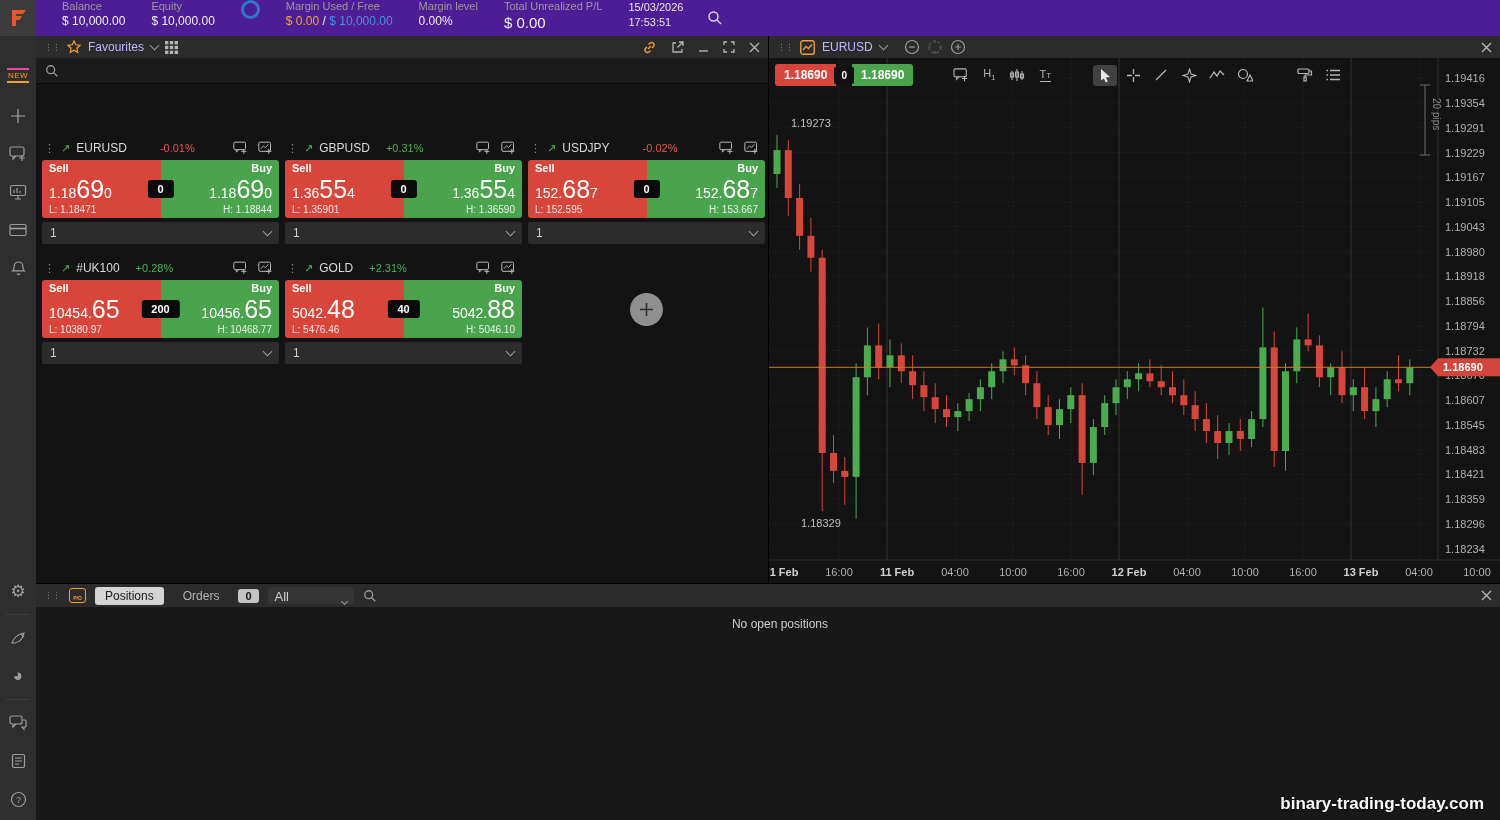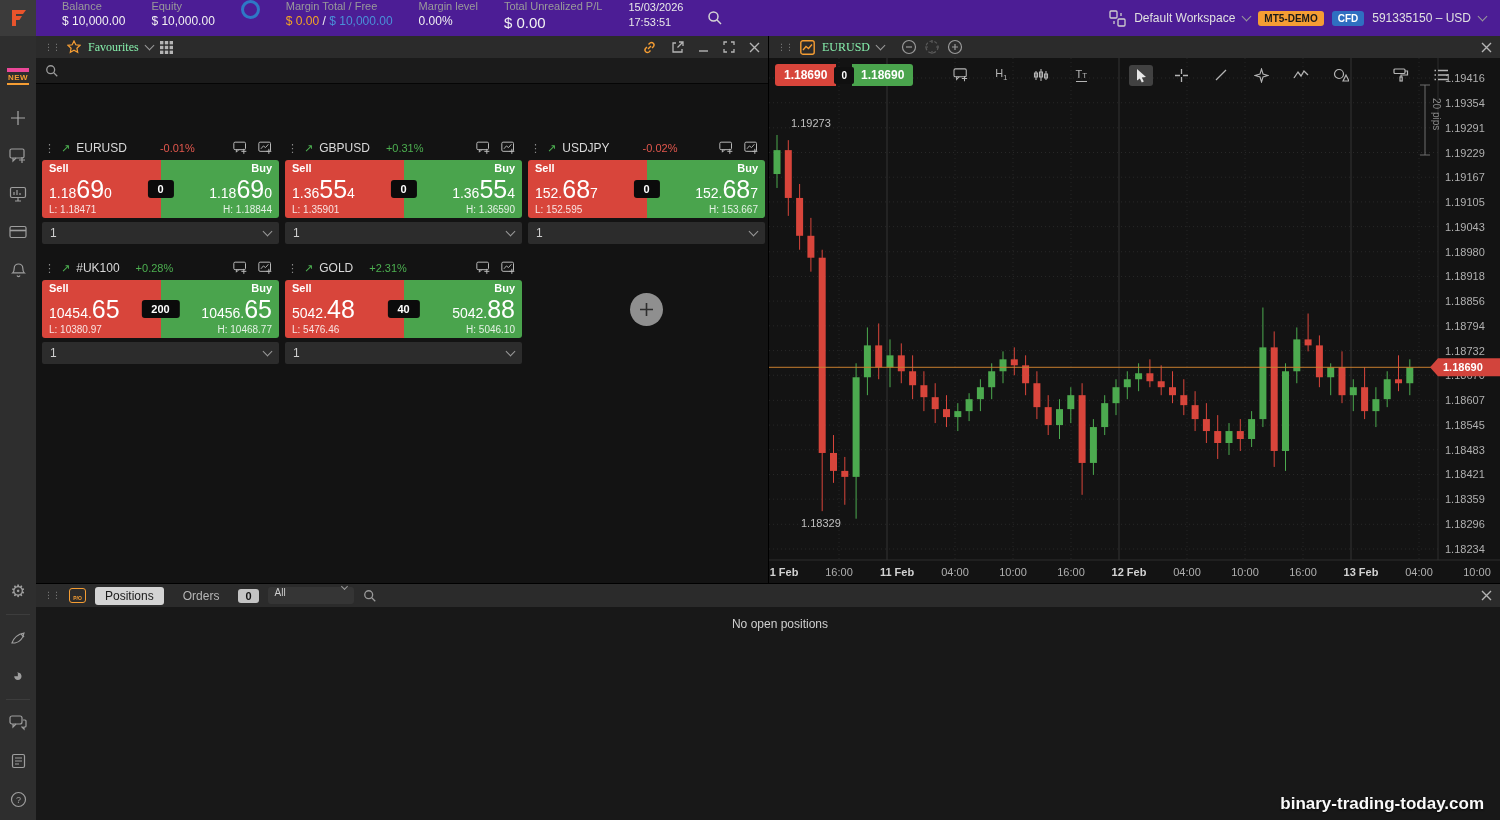--- a/index.html
+++ b/index.html
@@ -27,33 +27,33 @@
   .badge.cfd { background:#2f6fc1; color:#fff; }
   .acct { font-size:12px; color:#e0e0e0; }
   .chev { width:7px; height:7px; border-right:1.5px solid #9a9a9a; border-bottom:1.5px solid #9a9a9a;
           transform:rotate(45deg); margin-top:-3px; }
 
   
   #sidebar { position:absolute; left:0; top:36px; width:36px; height:784px; background:#2e2e2e;
              display:flex; flex-direction:column; align-items:center; }
   .side-icn { width:36px; height:38px; display:flex; align-items:center; justify-content:center; color:#9e9e9e; }
   .side-icn.uni { font-size:17px; }
-  #new-badge { margin:32px 0 14px 0; color:#f59d33; font-size:8px; font-weight:bold;
-               border-top:4px solid #ec4899; border-bottom:2px solid #f59d33; padding:1px 1px; letter-spacing:.5px; }
+  #new-badge { margin:32px 0 14px 0; color:#f59d33; font-size:8px; font-weight:normal;
+               border-top:2px solid #ec4899; border-bottom:2px solid #f59d33; padding:1px 1px; letter-spacing:.5px; }
   .side-sep { width:24px; height:1px; background:#3d3d3d; margin:4px 0; }
   #side-bottom { margin-top:auto; display:flex; flex-direction:column; align-items:center; padding-bottom:2px; }
 
   
   .panel { position:absolute; background:#131313; }
   #fav-panel   { left:36px;  top:36px;  width:732px;  height:547px; }
   #chart-panel { left:769px; top:36px;  width:731px;  height:547px; }
   #pos-panel   { left:36px;  top:584px; width:1464px; height:236px; }
   .p-head { height:22px; background:#2b2b2b; display:flex; align-items:center; padding:0 8px; gap:7px; }
   .drag-dots { color:#777; font-size:9px; letter-spacing:-1px; line-height:1; }
-  .p-title { font-size:12px; color:#86efac;font-family:Liberation Serif, serif; }
+  .p-title { font-size:12px; color:#c4b5fd; }
   .p-head .right { margin-left:auto; display:flex; align-items:center; gap:14px; }
   .hicn { display:flex; align-items:center; }
 
   
   .search-row { height:26px; background:#1b1b1b; border-bottom:1px solid #050505; display:flex; align-items:center; padding:0 9px; }
 
   
   #cards { position:relative; }
   .card { position:absolute; width:237px; height:108px; }
   .card-head { height:24px; display:flex; align-items:center; gap:6px; padding:0 2px; }
@@ -81,36 +81,36 @@
   .add-card-btn { position:absolute; width:33px; height:33px; border-radius:50%; background:#8f8f8f;
                   display:flex; align-items:center; justify-content:center; }
 
   
   #chart-body { position:absolute; left:0; top:22px; width:731px; height:644px; }
   #ct-toolbar { position:absolute; left:6px; top:6px; display:flex; align-items:center; z-index:3; }
   .quote-group { display:flex; align-items:center; }
   .q-bid { background:#d8453b; color:#fff; font-size:12px; font-weight:bold; padding:4px 9px; border-radius:3px 0 0 3px; }
   .q-ask { background:#4aa44d; color:#fff; font-size:12px; font-weight:bold; padding:4px 9px; border-radius:0 3px 3px 0; }
   .q-spread { background:#101010; color:#fff; font-size:10px; font-weight:bold; padding:3px 7px; border-radius:2px; margin:0 -2px; z-index:2; }
-  .tool-group { display:flex; align-items:center; gap:16px; margin-left:36px; }
+  .tool-group { display:flex; align-items:center; gap:4px; margin-left:36px; }
   .t-btn { width:24px; height:21px; display:flex; align-items:center; justify-content:center; border-radius:3px; color:#b5b5b5; }
   .t-btn.active { background:#414141; color:#e8e8e8; }
   .tf { font-size:11px; color:#b5b5b5; } .tf sub { font-size:8px; }
   .tt { font-size:11px; color:#b5b5b5; border-bottom:1px solid #b5b5b5; line-height:1.1; }
   .tt .tt2 { font-size:8px; }
 
   
   #pos-head { height:23px; background:#2b2b2b; display:flex; align-items:center; gap:9px; padding:0 8px; }
   .po-icn { width:17px; height:15px; border:1.4px solid #f59d33; border-radius:3px; color:#f59d33;
             font-size:5px; font-weight:bold; display:flex; align-items:flex-end; justify-content:center; line-height:1.4; }
   .tab { font-size:12px; padding:2px 10px; border-radius:3px; color:#b5b5b5; }
   .tab.active { background:#d4d4d4; color:#1a1a1a; }
   .count-badge { background:#c4c4c4; color:#111; font-size:11px; font-weight:bold; padding:1px 7px; border-radius:3px; }
-  .filter-dd { background:#353535; border-radius:3px; width:86px; height:17px; display:flex; align-items:flex-start;
-               padding:0 7px; font-size:10px; color:#cfcfcf; }
+  .filter-dd { background:#353535; border-radius:3px; width:86px; height:17px; display:flex; align-items:flex-end;
+               padding:0 7px; font-size:13px; color:#cfcfcf; }
   .filter-dd .chev { margin-left:auto; width:5px; height:5px; }
   #pos-body { height:213px; background:#181818; text-align:center; }
   #pos-empty { padding-top:10px; font-size:12px; color:#cfcfcf;margin-left:24px; }
 
   #watermark { position:absolute; right:16px; bottom:6px; font-size:17px; font-weight:bold; color:#fafafa;
                text-shadow:0 1px 2px rgba(0,0,0,.8); z-index:9; }
 </style>
 </head>
 <body>
 
@@ -123,53 +123,40 @@
   <div class="stat">
     <div class="s-label">Balance</div>
     <div class="s-value">$ 10,000.00</div>
   </div>
   <div class="stat">
     <div class="s-label">Equity</div>
     <div class="s-value">$ 10,000.00</div>
   </div>
   <div class="ring"></div>
   <div class="stat">
-    <div class="s-label">Margin Total / Free</div>
+    <div class="s-label">Margin Used / Free</div>
     <div class="s-value"><span class="orange">$ 0.00</span><span> / </span><span class="blue">$ 10,000.00</span></div>
   </div>
   <div class="stat">
     <div class="s-label">Margin level</div>
     <div class="s-value">0.00%</div>
   </div>
   <div class="stat">
     <div class="s-label">Total Unrealized P/L</div>
     <div class="s-value big">$ 0.00</div>
   </div>
   <div class="datetime">
     <div>15/03/2026</div>
     <div>17:53:51</div>
   </div>
   <div class="tb-icon">
     <svg width="16" height="16" viewBox="0 0 16 16">
       <circle cx="6.5" cy="6.5" r="4.5" fill="none" stroke="#d5d5d5" stroke-width="1.5"></circle>
       <line x1="10" y1="10" x2="14" y2="14" stroke="#d5d5d5" stroke-width="1.5"></line>
     </svg>
-  </div>
-  <div id="tb-right">
-    <svg width="17" height="17" viewBox="0 0 17 17">
-      <rect x="1" y="1" width="7" height="7" rx="1" fill="none" stroke="#cfcfcf" stroke-width="1.3"></rect>
-      <rect x="9" y="9" width="7" height="7" rx="1" fill="none" stroke="#cfcfcf" stroke-width="1.3"></rect>
-      <path d="M12 6 v-3 M5 11 v3" stroke="#cfcfcf" stroke-width="1.3"></path>
-    </svg>
-    <span class="ws-label">Default Workspace</span>
-    <span class="chev"></span>
-    <span class="badge mt5">MT5-DEMO</span>
-    <span class="badge cfd">CFD</span>
-    <span class="acct">591335150 – USD</span>
-    <span class="chev"></span>
   </div>
 </div>
 
 <div id="sidebar">
   <div id="new-badge">NEW</div>
   <div class="side-icn">
     <svg width="18" height="18" viewBox="0 0 18 18">
         <path d="M9 2v14M2 9h14" stroke="#a8a8a8" stroke-width="1.2" fill="none"></path>
       </svg>
   </div>

